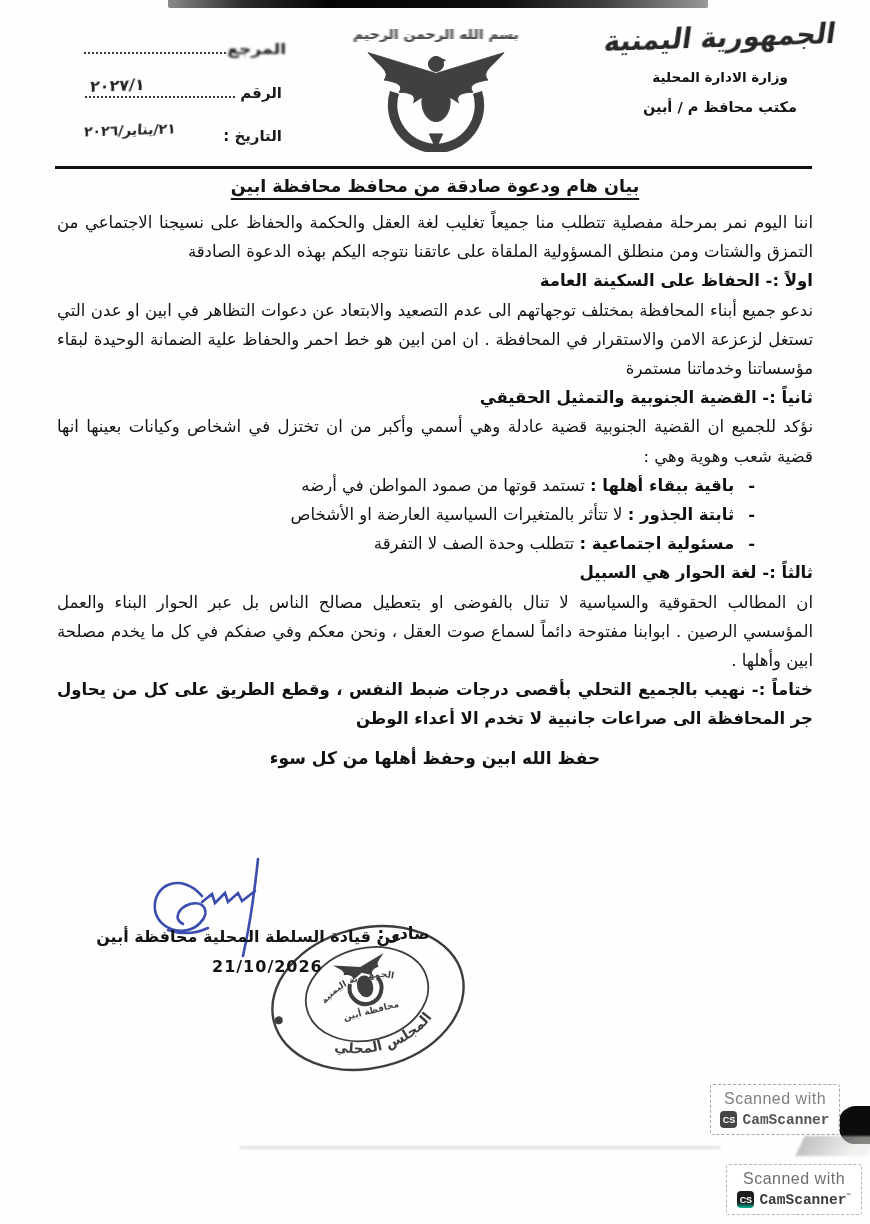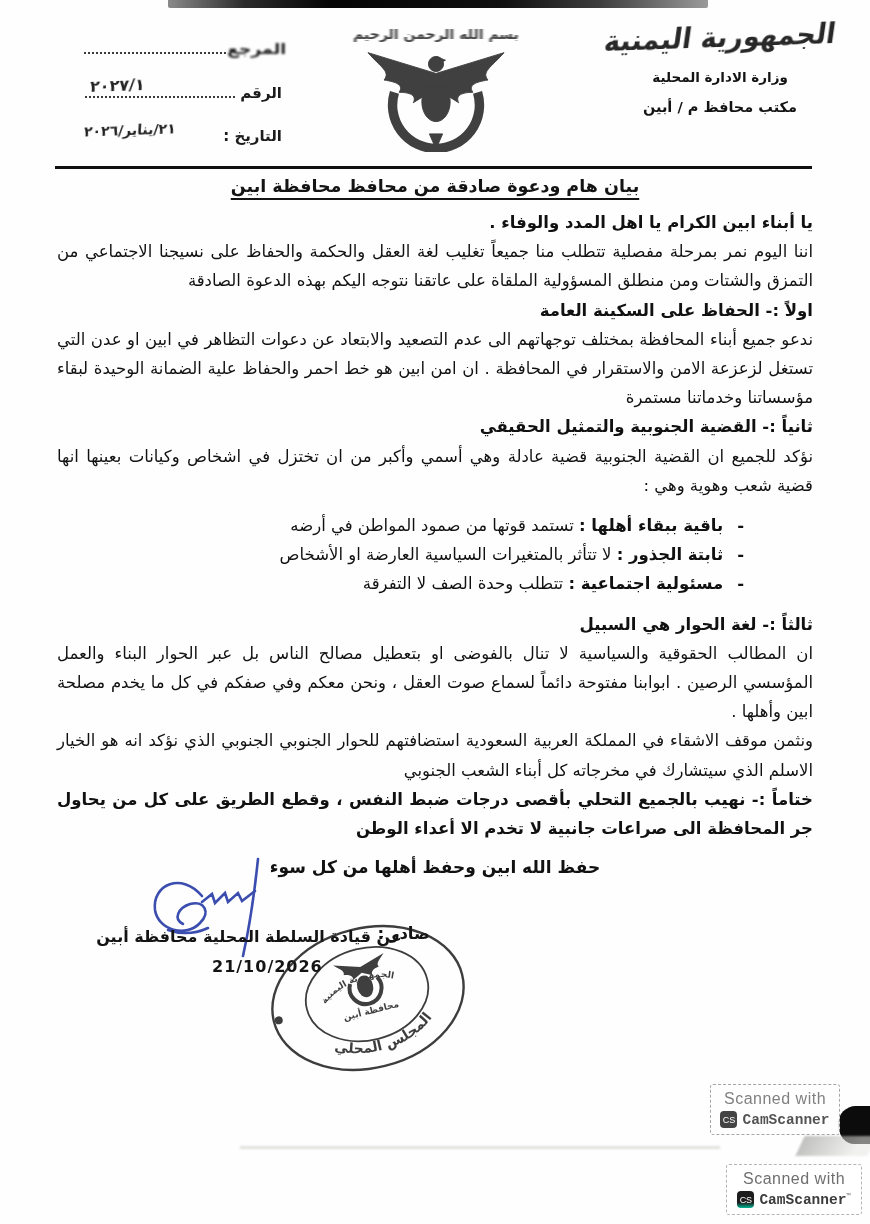--- a/index.html
+++ b/index.html
@@ -73,21 +73,21 @@
     font-size:17.5px;font-weight:bold;direction:rtl;
     text-decoration:underline;text-underline-offset:6px;text-decoration-thickness:2px;
   }
   
   .doc-body{
     position:absolute;left:57px;top:208px;width:756px;direction:rtl;
     font-size:16.5px;line-height:29.2px;text-align:justify;color:#111;
   }
   .doc-body p{margin:0;}
   .bold{font-weight:bold;}
-  .bullets{margin:11px;padding:0 58px 0 0;list-style:none;}
+  .bullets{margin:0;padding:0 58px 0 0;list-style:none;}
   .bullets li::before{content:"-";margin-left:14px;font-weight:bold;}
   .prayer{
     text-align:center;font-weight:bold;font-size:17px;margin-top:10px !important;
     transform:scaleY(1.02);filter:blur(.2px);
   }
   
   .issued-label{
     position:absolute;left:360px;top:892px;width:70px;direction:rtl;
     font-weight:bold;font-size:16.5px;margin-top:32px;
   }
@@ -106,21 +106,21 @@
   .wm{
     position:absolute;background:#fff;border:1.5px dashed #b5b5b5;border-radius:3px;
     text-align:center;padding:5px 8px 6px;
   }
   .wm-1{left:710px;top:1084px;width:112px;filter:blur(.45px);opacity:.88;border-color:#9a9a9a;}
   .wm-2{left:726px;top:1164px;width:118px;}
   .wm-line1{font-family:"Liberation Sans",sans-serif;font-size:16px;color:#6f6f6f;letter-spacing:.5px;}
   .wm-row{display:flex;align-items:center;justify-content:center;gap:5px;margin-top:3px;}
   .cs-icon{
     width:17px;height:17px;border-radius:4px;color:#fff;
-    font-family:"Liberation Sans",sans-serif;font-size:9px;font-weight:normal;
+    font-family:"Liberation Sans",sans-serif;font-size:9px;font-weight:bold;
     display:flex;align-items:center;justify-content:center;flex:0 0 auto;
   }
   .cs-icon-1{background:#2b2b2b;}
   .cs-icon-2{background:linear-gradient(180deg,#1d1d1d 68%,#00b796 100%);}
   .wm-brand{
     font-family:Liberation Mono, monospace;font-weight:bold;font-size:14.5px;color:#3c3c3c;
   }
   .wm-tm{font-size:7px;vertical-align:top;color:#8a8a8a;}
 </style>
 </head>
@@ -168,34 +168,32 @@
     <div class="calligraphy">الجمهورية اليمنية</div>
     <div class="ministry">وزارة الادارة المحلية</div>
     <div class="office">مكتب محافظ م / أبين</div>
   </div>
 
   <div class="hdr-rule"></div>
 
   <div class="doc-title">بيان هام ودعوة صادقة من محافظ محافظة ابين</div>
 
   <div class="doc-body">
-    <p class="bold">يا أبناء ابين الكرام يا اهل المدد والوفاء .</p>
     <p>اننا اليوم نمر بمرحلة مفصلية تتطلب منا جميعاً تغليب لغة العقل والحكمة والحفاظ على نسيجنا الاجتماعي من التمزق والشتات ومن منطلق المسؤولية الملقاة على عاتقنا نتوجه اليكم بهذه الدعوة الصادقة</p>
     <p class="bold">اولاً :- الحفاظ على السكينة العامة</p>
     <p>ندعو جميع أبناء المحافظة بمختلف توجهاتهم الى عدم التصعيد والابتعاد عن دعوات التظاهر في ابين او عدن التي تستغل لزعزعة الامن والاستقرار في المحافظة . ان امن ابين هو خط احمر والحفاظ علية الضمانة الوحيدة لبقاء مؤسساتنا وخدماتنا مستمرة</p>
     <p class="bold">ثانياً :- القضية الجنوبية والتمثيل الحقيقي</p>
     <p>نؤكد للجميع ان القضية الجنوبية قضية عادلة وهي أسمي وأكبر من ان تختزل في اشخاص وكيانات بعينها انها قضية شعب وهوية وهي :</p>
     <ul class="bullets">
       <li><span class="bold">باقية ببقاء أهلها :</span> <span>تستمد قوتها من صمود المواطن في أرضه</span></li>
       <li><span class="bold">ثابتة الجذور :</span> <span>لا تتأثر بالمتغيرات السياسية العارضة او الأشخاص</span></li>
       <li><span class="bold">مسئولية اجتماعية :</span> <span>تتطلب وحدة الصف لا التفرقة</span></li>
     </ul>
     <p class="bold">ثالثاً :- لغة الحوار هي السبيل</p>
     <p>ان المطالب الحقوقية والسياسية لا تنال بالفوضى او بتعطيل مصالح الناس بل عبر الحوار البناء والعمل المؤسسي الرصين . ابوابنا مفتوحة دائماً لسماع صوت العقل ، ونحن معكم وفي صفكم في كل ما يخدم مصلحة ابين وأهلها .</p>
-    <p>ونثمن موقف الاشقاء في المملكة العربية السعودية استضافتهم للحوار الجنوبي الجنوبي الذي نؤكد انه هو الخيار الاسلم الذي سيتشارك في مخرجاته كل أبناء الشعب الجنوبي</p>
     <p class="bold">ختاماً :- نهيب بالجميع التحلي بأقصى درجات ضبط النفس ، وقطع الطريق على كل من يحاول جر المحافظة الى صراعات جانبية لا تخدم الا أعداء الوطن</p>
     <p class="prayer">حفظ الله ابين وحفظ أهلها من كل سوء</p>
   </div>
 
   <div class="issued-label">صادر :</div>
 
   <svg class="signature-svg" width="192" height="106" viewBox="0 0 192 106">
     <g fill="none" stroke="#2b3ea8" stroke-width="2.6" stroke-linecap="round">
       <path d="M64 40 C 44 16, 14 28, 17 54 C 20 74, 48 82, 62 67 C 73 56, 66 44, 52 48 C 40 52, 35 63, 45 68"></path>
       <path d="M64 46 l 10 -8 l 3 9 l 10 -10 l 3 9 l 10 -9 l 4 8 l 13 -10"></path>

